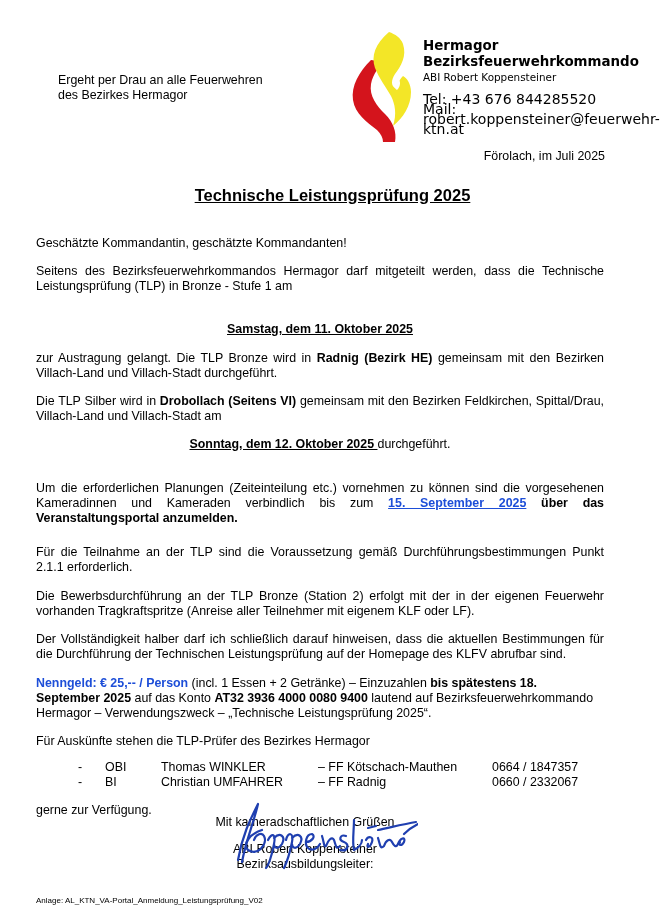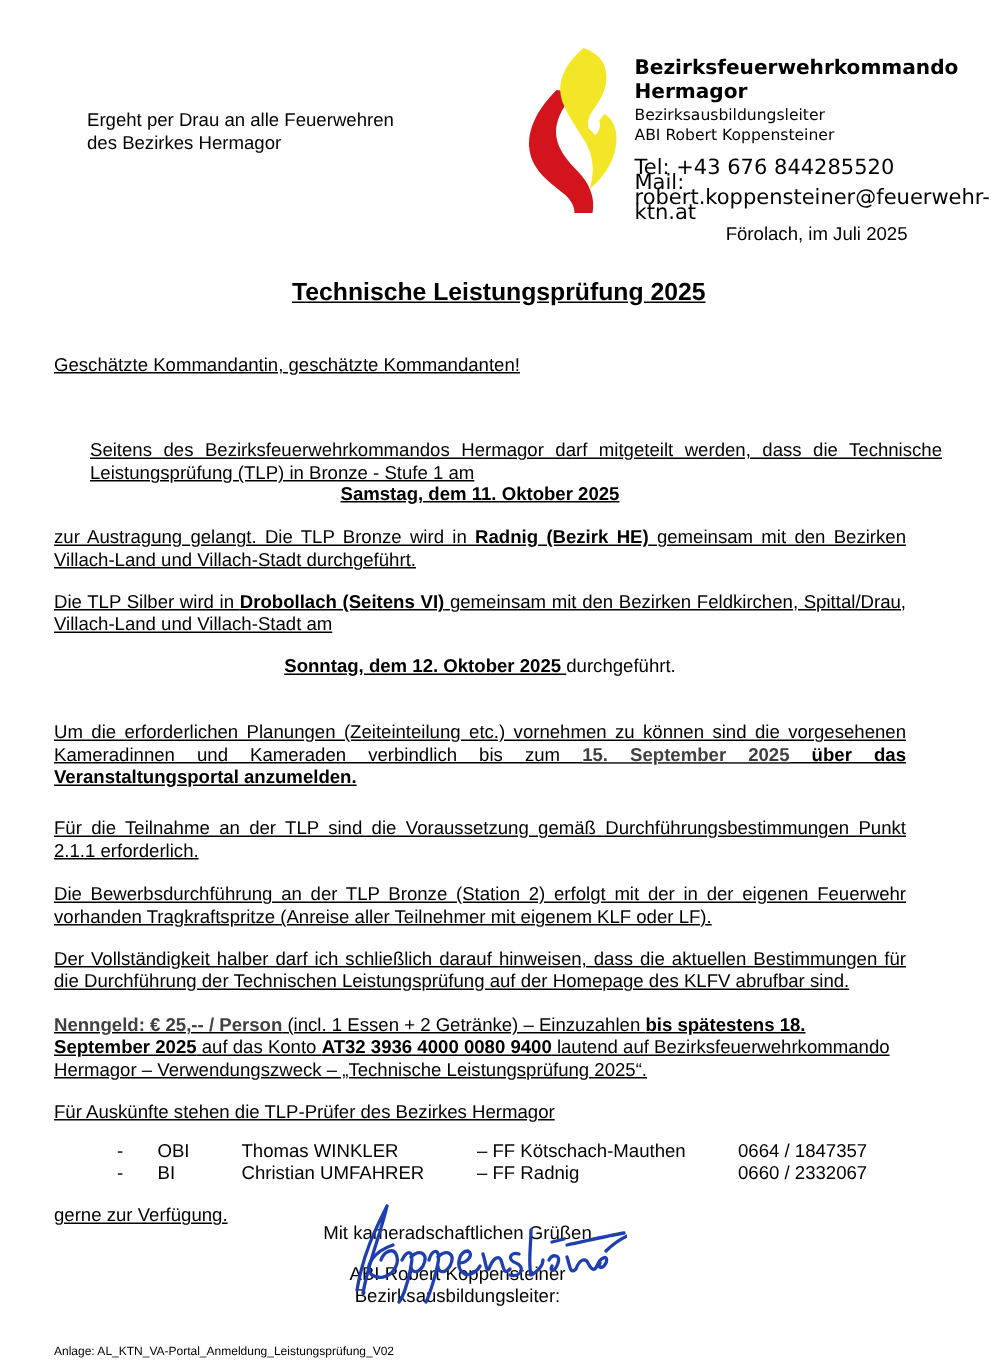--- a/index.html
+++ b/index.html
@@ -2,37 +2,37 @@
 <html><head>
 <meta charset="utf-8">
 <style>
   html, body { margin:0; padding:0; background:#ffffff; }
   body { width:665px; height:907px; position:relative; overflow:hidden;
          font-family:"Liberation Sans", sans-serif; color:#000; }
   .abs { position:absolute; }
   .p { font-size:12.4px; line-height:15px; }
   .just { text-align:justify; text-align-last:left; }
   .b { font-weight:bold; }
-  .red { color:#404040; }
+  .red { color:#1d4ed8; }
   .u { text-decoration:underline; }
 
   #recipient { left:58px; top:73px; font-size:12.4px; line-height:15px; }
 
   #logo { left:345px; top:30px; width:70px; height:112px; }
   #org { left:423px; top:38px; font-family:"DejaVu Sans", sans-serif; }
   #org .name { font-size:13.4px; font-weight:bold; line-height:16px; }
   #org .role { font-size:10.4px; line-height:13px; margin-top:1px; }
   #org .contact { font-size:14px; line-height:10px; margin-top:10px; }
 
   #placedate { right:60px; top:149px; font-size:12.4px;margin-left:31px; }
 
   #title { left:0; width:665px; top:186px; text-align:center; font-size:16.5px;
            font-weight:bold; text-decoration:underline; }
 
-  .body { left:36px; width:568px;text-decoration:underline; }
+  .body { left:36px; width:568px; }
   .center { text-align:center; left:36px; width:568px; }
 
   #persons { left:78px; top:760px; font-size:12.4px; line-height:15px; }
   #persons .row { display:flex; }
   #persons .c1 { width:27px; }
   #persons .c2 { width:56px; }
   #persons .c3 { width:157px; }
   #persons .c4 { width:174px; }
 
   #sign { left:190px; top:815px; width:230px; text-align:center; font-size:12.4px; line-height:15px; }
@@ -47,39 +47,38 @@
   <div>des Bezirkes Hermagor</div>
 </div>
 
 <svg id="logo" class="abs" viewBox="0 0 70 112">
   <path d="M26 30 C14 42 6 56 8 70 C10 84 22 92 32 100 C36 104 38 108 38 112 L50 112 C52 102 48 92 40 84 C32 76 24 66 26 54 C28 44 34 36 40 32 Z" fill="#d4141c"></path>
   <path d="M44 2 C30 14 26 26 30 38 C34 48 40 56 46 66 C50 74 52 84 48 96 C58 88 66 76 66 62 C66 54 62 48 58 46 C54 50 52 56 50 58 C46 56 46 50 50 44 C56 36 62 26 58 14 C56 8 50 4 44 2 Z" fill="#f3e627"></path>
   <path d="M52 48 C48 52 48 58 52 60 C56 56 56 50 52 48 Z" fill="#ffffff"></path>
 </svg>
 
 <div id="org" class="abs">
+  <div class="name">Hermagor</div>
   <div class="name">Bezirksfeuerwehrkommando</div>
-  <div class="name">Hermagor</div>
   <div class="role">
-    <div>Bezirksausbildungsleiter</div>
     <div>ABI Robert Koppensteiner</div>
   </div>
   <div class="contact">
     <div>Tel:  +43 676 844285520</div>
     <div>Mail: robert.koppensteiner@feuerwehr-ktn.at</div>
   </div>
 </div>
 
 <div id="placedate" class="abs">Förolach, im Juli 2025</div>
 
 <div id="title" class="abs">Technische Leistungsprüfung 2025</div>
 
 <div class="abs body p" style="top:236px;">Geschätzte Kommandantin, geschätzte Kommandanten!</div>
 
-<div class="abs body p just" style="top:293px;margin-left:24px;">Seitens des Bezirksfeuerwehrkommandos Hermagor darf mitgeteilt werden, dass die Technische Leistungsprüfung (TLP) in Bronze - Stufe 1 am</div>
+<div class="abs body p just" style="top:264px;">Seitens des Bezirksfeuerwehrkommandos Hermagor darf mitgeteilt werden, dass die Technische Leistungsprüfung (TLP) in Bronze - Stufe 1 am</div>
 
 <div class="abs center p b u" style="top:322px;">Samstag, dem 11. Oktober 2025</div>
 
 <div class="abs body p just" style="top:351px;">
   <span>zur Austragung gelangt. Die TLP Bronze wird in </span><span class="b">Radnig (Bezirk HE)</span><span> gemeinsam mit den Bezirken Villach-Land und Villach-Stadt durchgeführt.</span>
 </div>
 
 <div class="abs body p just" style="top:394px;">
   <span>Die TLP Silber wird in </span><span class="b">Drobollach (Seitens VI)</span><span> gemeinsam mit den Bezirken Feldkirchen, Spittal/Drau, Villach-Land und Villach-Stadt am</span>
 </div>

